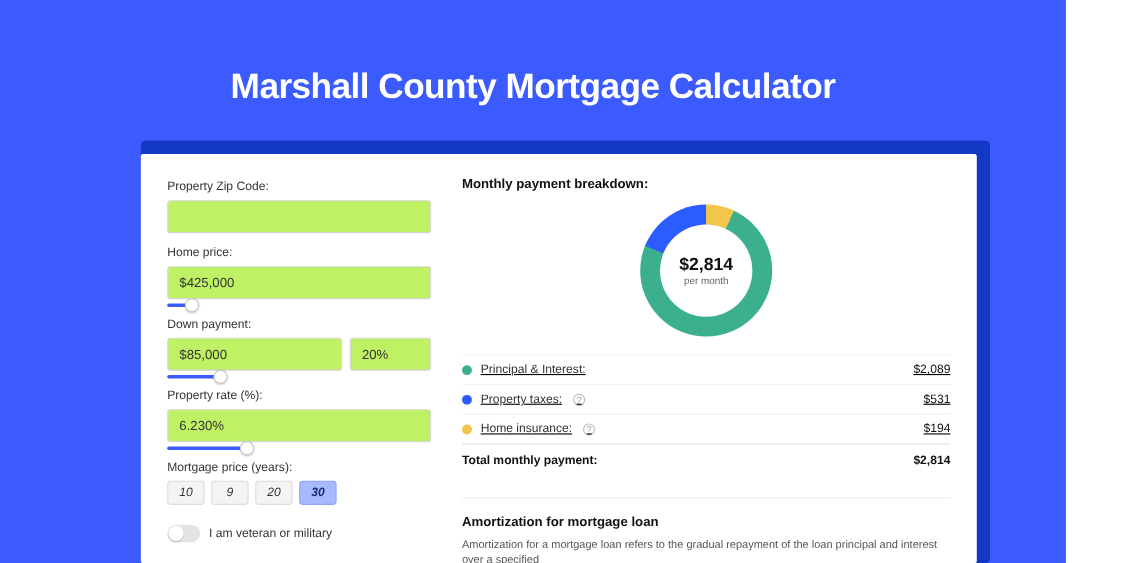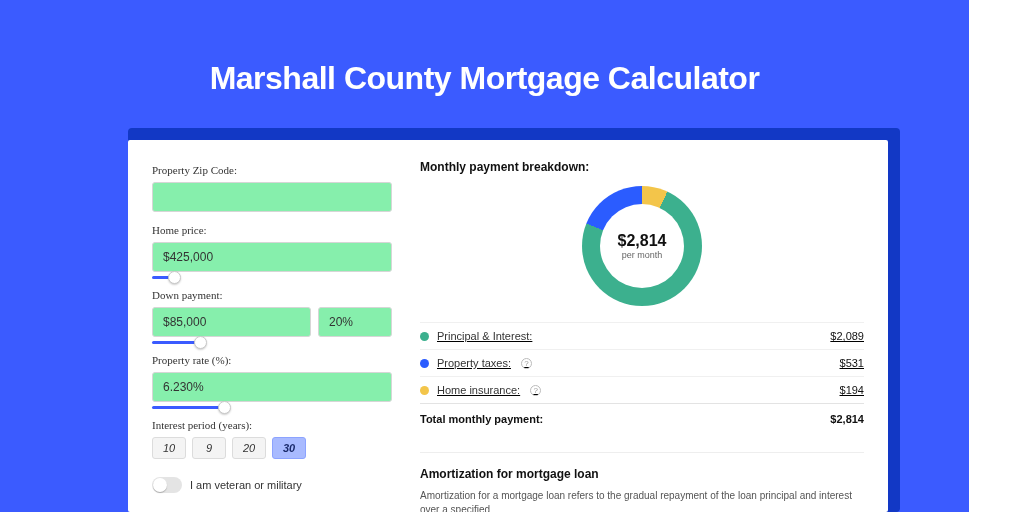--- a/index.html
+++ b/index.html
@@ -3,22 +3,22 @@
 <meta charset="utf-8">
 <style>
   * { box-sizing: border-box; margin: 0; padding: 0; }
   html, body { width: 1024px; height: 512px; overflow: hidden; font-family: -apple-system, BlinkMacSystemFont, "Segoe UI", Arial, sans-serif; }
   .bg { width: 969px; height: 512px; background: #3b5bff; position: relative; }
   .title { color: #fff; font-size: 32px; font-weight: 700; text-align: center; padding-top: 60px; padding-bottom: 28px; letter-spacing: -0.5px; }
   .shadow-card { position: absolute; left: 128px; top: 128px; width: 772px; height: 384px; background: #1238c5; border-radius: 4px; }
   .panel { position: absolute; left: 128px; top: 140px; width: 760px; height: 372px; background: #fff; border-radius: 2px; padding: 20px 24px; display: flex; gap: 28px; }
   .left-col { width: 240px; flex-shrink: 0; }
   .right-col { flex: 1; min-width: 0; }
-  .field-label { font-size: 11px; color: #333; margin-bottom: 6px; margin-top: 4px; font-family: Liberation Serif, serif; }
-  .text-input { width: 100%; height: 30px; border: 1px solid #d6d6d6; border-radius: 3px; padding: 0 10px; font-size: 12px; color: #333; background: #86efac; }
+  .field-label { font-size: 11px; color: #333; margin-bottom: 6px; margin-top: 4px; }
+  .text-input { width: 100%; height: 30px; border: 1px solid #d6d6d6; border-radius: 3px; padding: 0 10px; font-size: 12px; color: #333; background: #bef264; }
   .text-input.narrow { width: 74px; }
   .row { display: flex; gap: 7px; align-items: flex-end; }
   .slider-wrap { position: relative; height: 14px; margin-top: -1px; margin-bottom: 2px; }
   .slider-track-filled { position: absolute; left: 0; top: 5px; height: 3px; background: #3b5bff; border-radius: 2px; }
   .slider-handle { position: absolute; top: 0; width: 13px; height: 13px; background: #fff; border: 1px solid #c8c8c8; border-radius: 50%; box-shadow: 0 1px 2px rgba(0,0,0,.2); }
   .period-row { display: flex; gap: 6px; margin-top: 2px; }
   .period-btn { width: 34px; height: 22px; font-size: 11px; color: #333; background: #f4f4f4; border: 1px solid #dcdcdc; border-radius: 3px; display: flex; align-items: center; justify-content: center; cursor: pointer; font-style: italic; }
   .period-btn.active { background: #a8baff; border-color: #8ca3ff; color: #1a2a6b; font-weight: 600; }
   .toggle-row { display: flex; align-items: center; gap: 8px; margin-top: 18px; }
   .toggle { width: 30px; height: 16px; background: #e4e4e4; border-radius: 10px; position: relative; cursor: pointer; }
@@ -79,21 +79,21 @@
         <div class="slider-handle" style="left:calc(20% - 6px)"></div>
       </div>
 
       <div class="field-label">Property rate (%):</div>
       <input class="text-input" value="6.230%" style="">
       <div class="slider-wrap">
         <div class="slider-track-filled" style="width:30%"></div>
         <div class="slider-handle" style="left:calc(30% - 6px)"></div>
       </div>
 
-      <div class="field-label">Interest period (years):</div>
+      <div class="field-label">Mortgage price (years):</div>
       <div class="period-row">
         <div class="period-btn">10</div>
         <div class="period-btn">9</div>
         <div class="period-btn">20</div>
         <div class="period-btn active">30</div>
       </div>
 
       <div class="toggle-row">
         <div class="toggle"></div>
         <div class="toggle-label">I am veteran or military</div>

